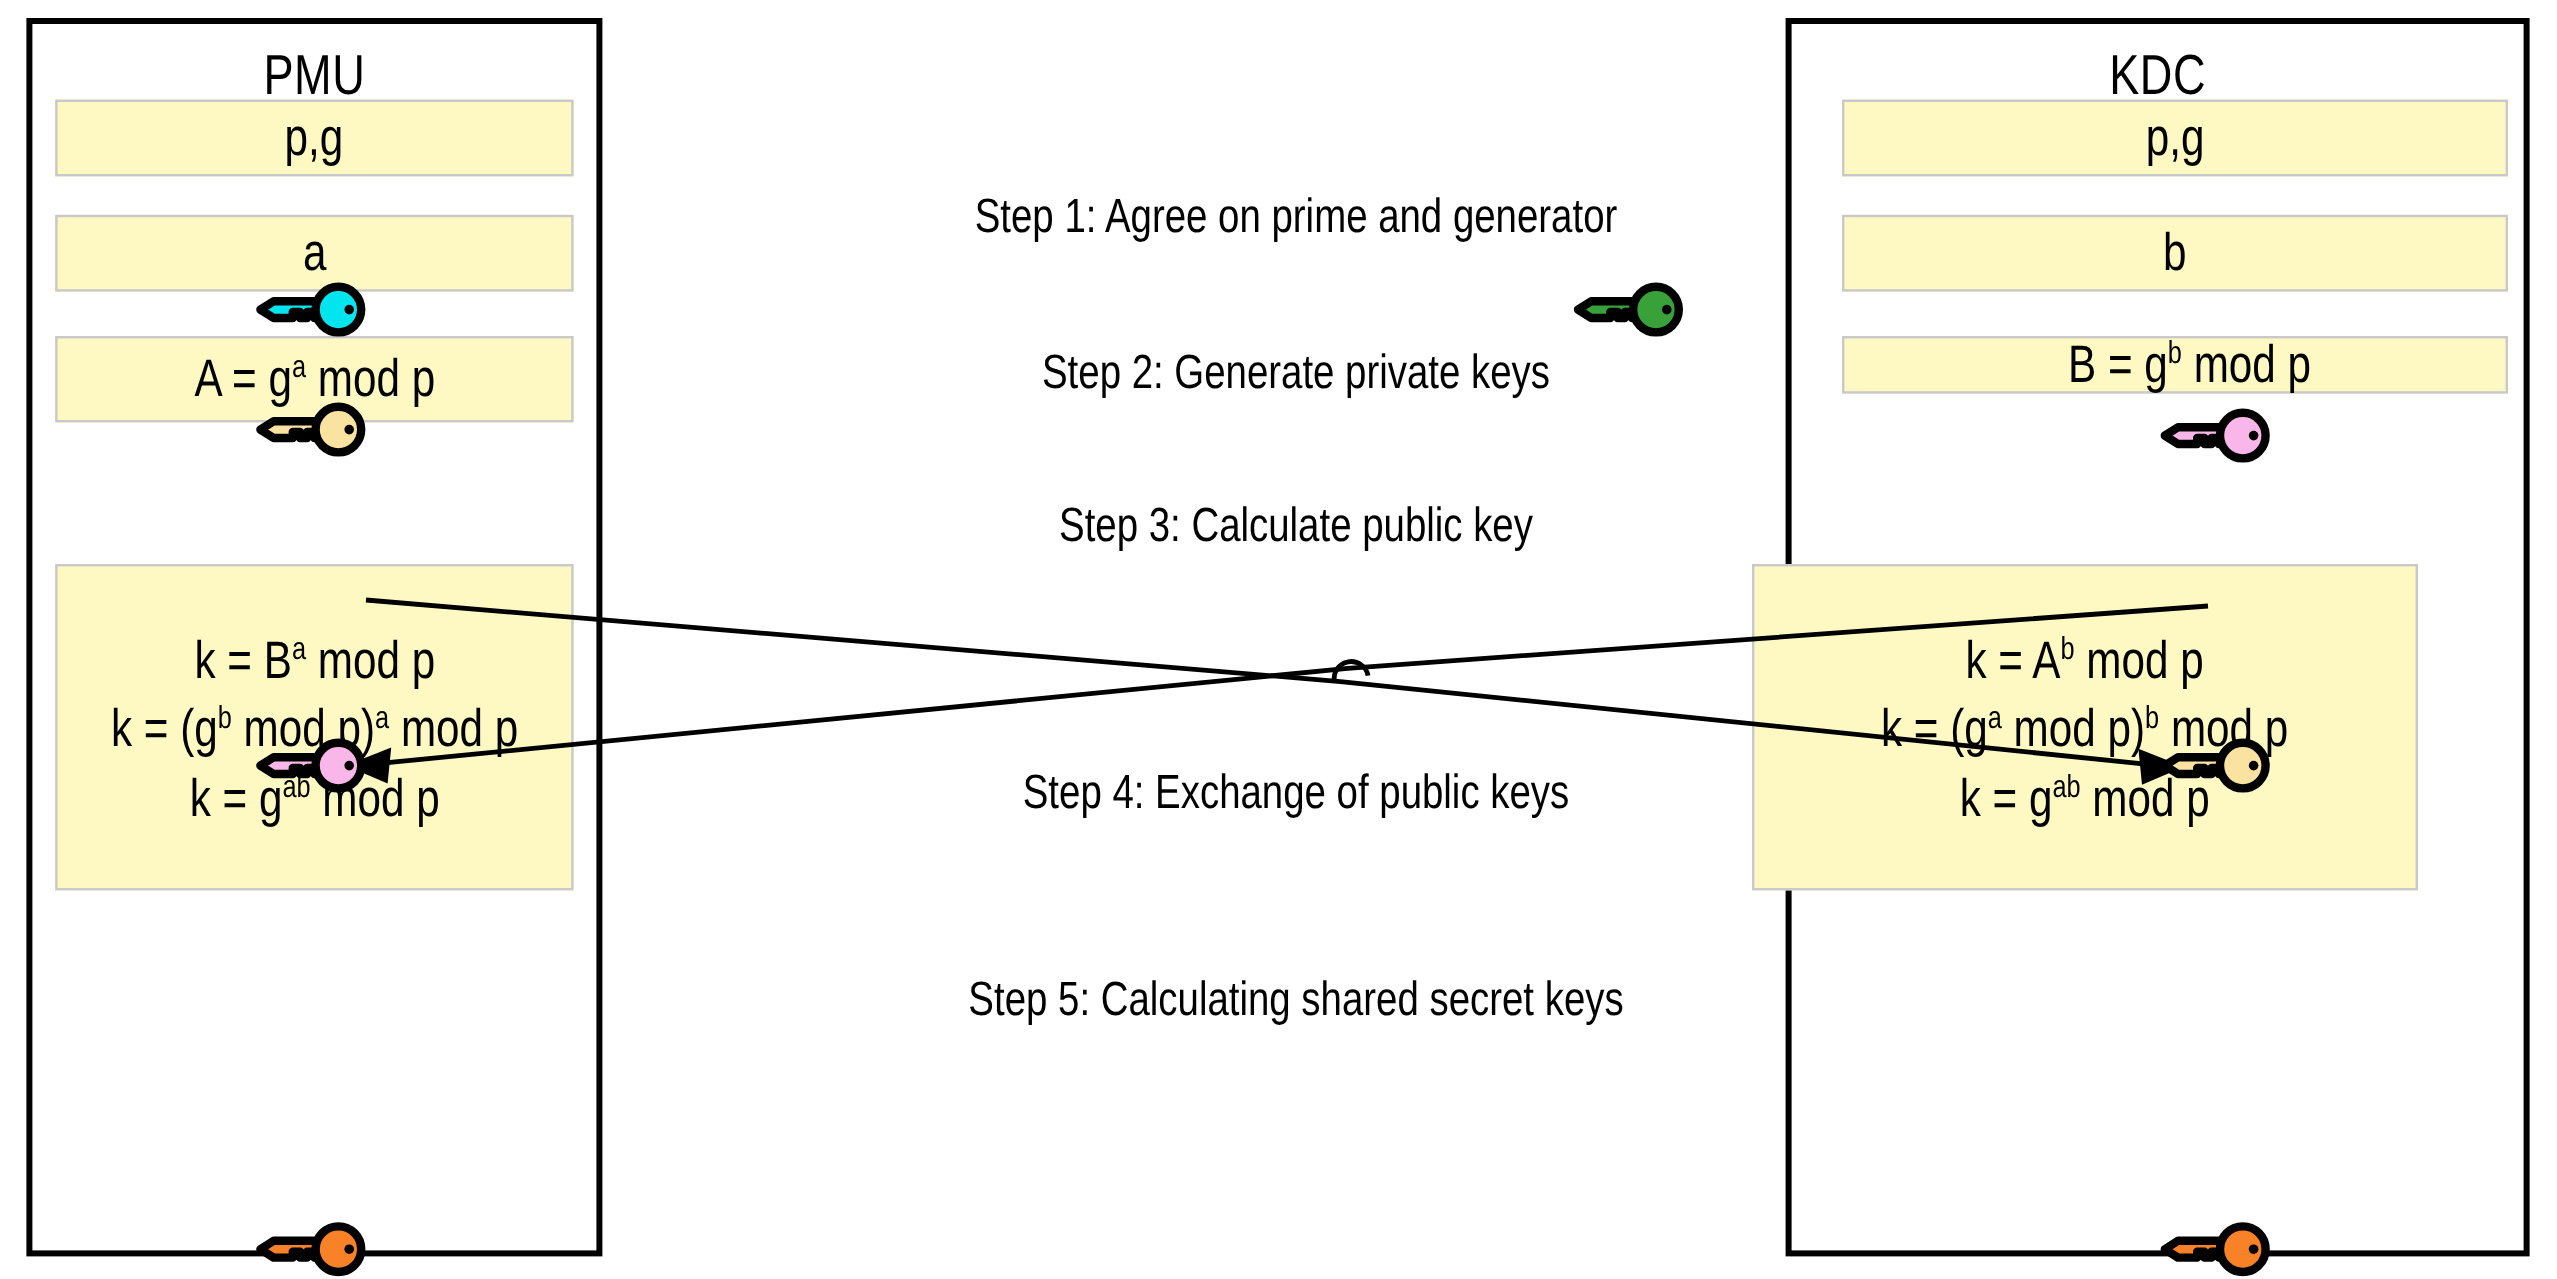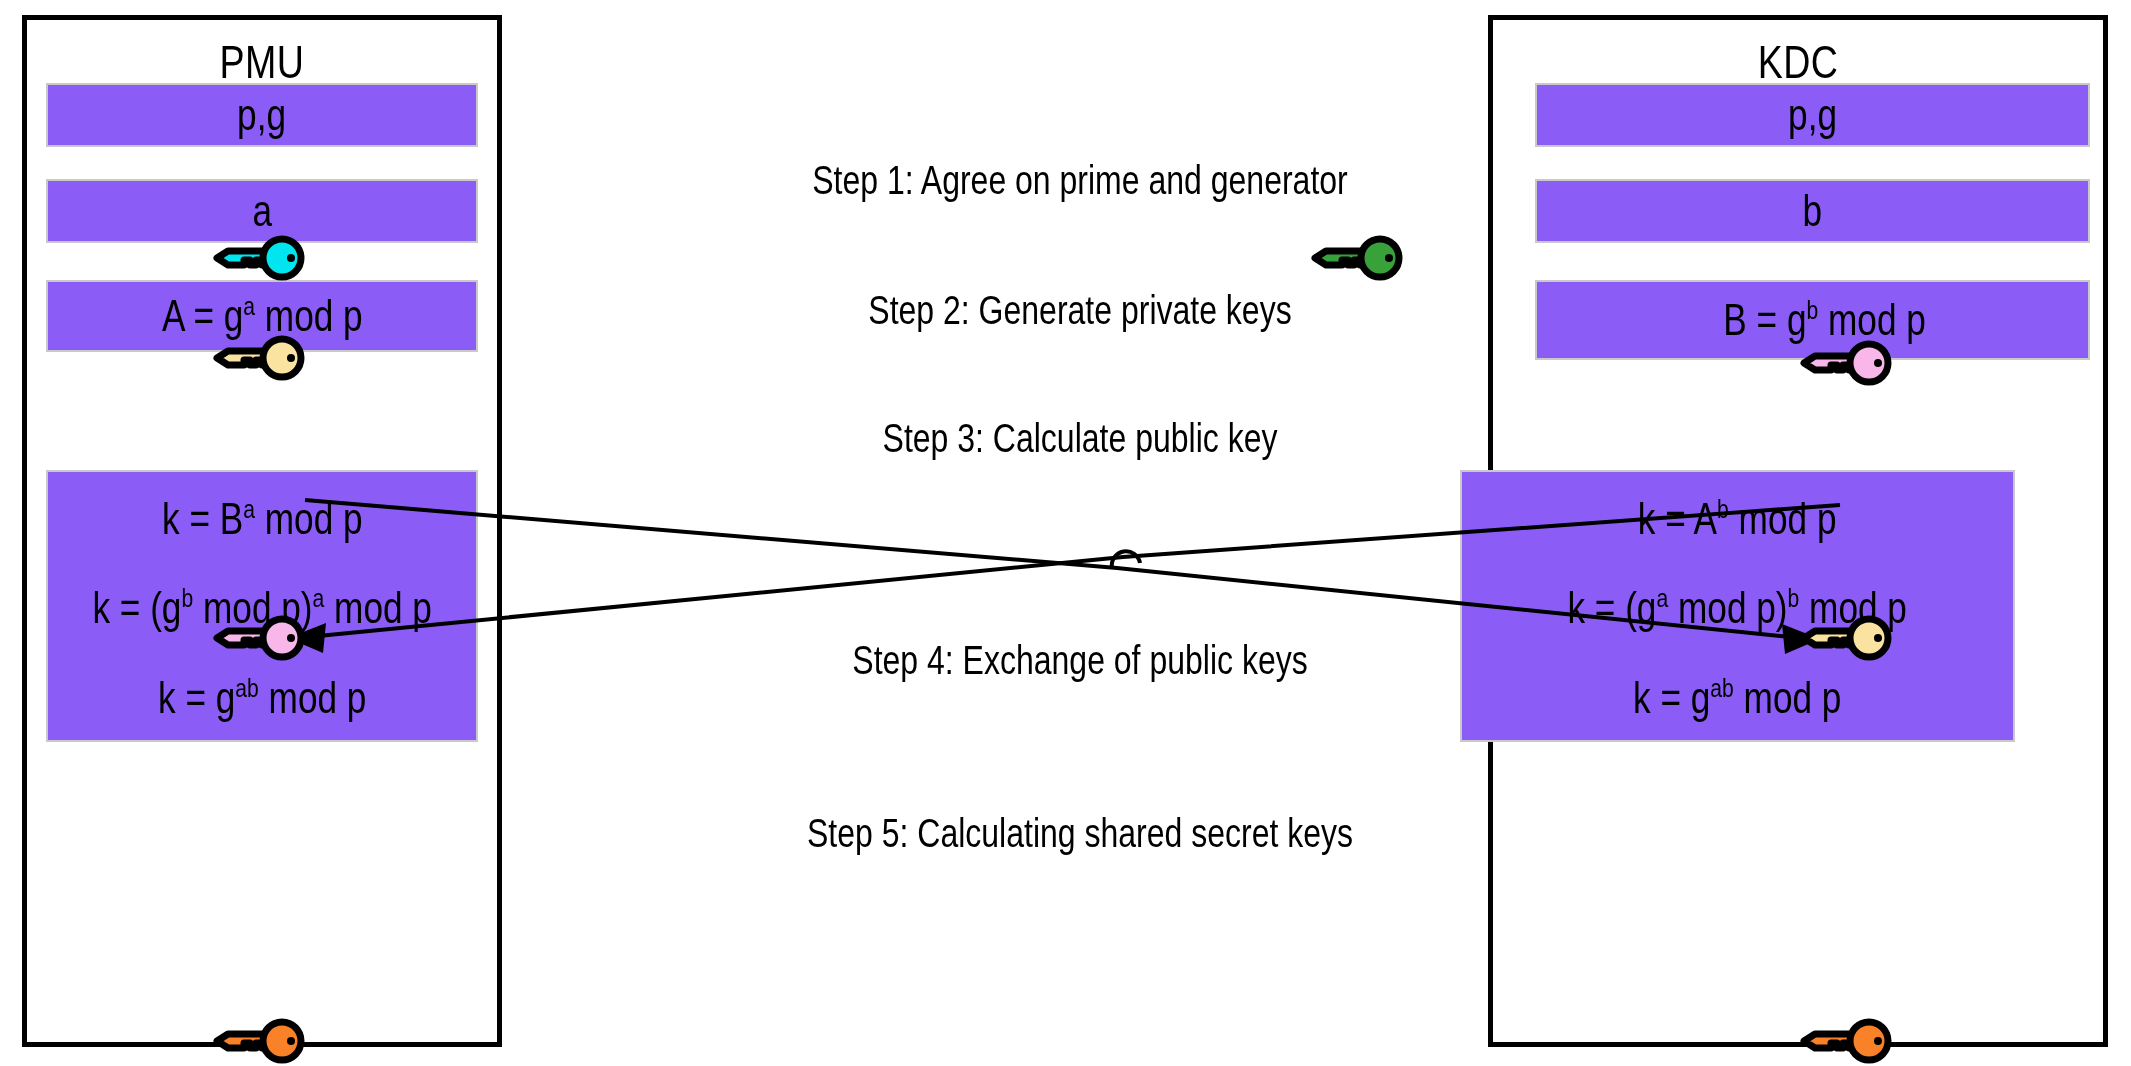--- a/index.html
+++ b/index.html
@@ -37,21 +37,21 @@
     line-height: 1;
     color: #000000;
     letter-spacing: 0.5px;
     font-stretch: condensed;
     transform: scaleX(0.80);
   }
 
   
   .vbox {
     position: absolute;
-    background: #8b5cf6;
+    background: #fef9c3;
     border: 2px solid #c9c9c9;
     box-sizing: border-box;
     display: flex;
     flex-direction: column;
     align-items: center;
     justify-content: center;
     color: #000000;
   }
   .vbox .line {
     font-size: 44px;
@@ -67,25 +67,25 @@
 
   
   #pmu-pg    { left: 46px; top: 83px;  width: 432px; height: 64px; }
   #pmu-a     { left: 46px; top: 179px; width: 432px; height: 64px; }
   #pmu-A     { left: 46px; top: 280px; width: 432px; height: 72px; }
   #pmu-calc  { left: 46px; top: 470px; width: 432px; height: 272px; }
 
   
   #kdc-pg    { left: 1535px; top: 83px;  width: 555px; height: 64px; }
   #kdc-b     { left: 1535px; top: 179px; width: 555px; height: 64px; }
-  #kdc-B     { left: 1535px; top: 280px; width: 555px; height: 80px; padding-left: 24px; }
+  #kdc-B     { left: 1535px; top: 280px; width: 555px; height: 48px; padding-left: 24px; }
   #kdc-calc  { left: 1460px; top: 470px; width: 555px; height: 272px; }
 
   
-  #pmu-calc, #kdc-calc { padding-top: 4px; gap: 32px; }
+  #pmu-calc, #kdc-calc { padding-top: 4px; }
 
   
   .step-label {
     position: absolute;
     text-align: center;
     font-size: 40px;
     line-height: 1;
     color: #000000;
     white-space: nowrap;
     transform: translateX(-50%) scaleX(0.80);

